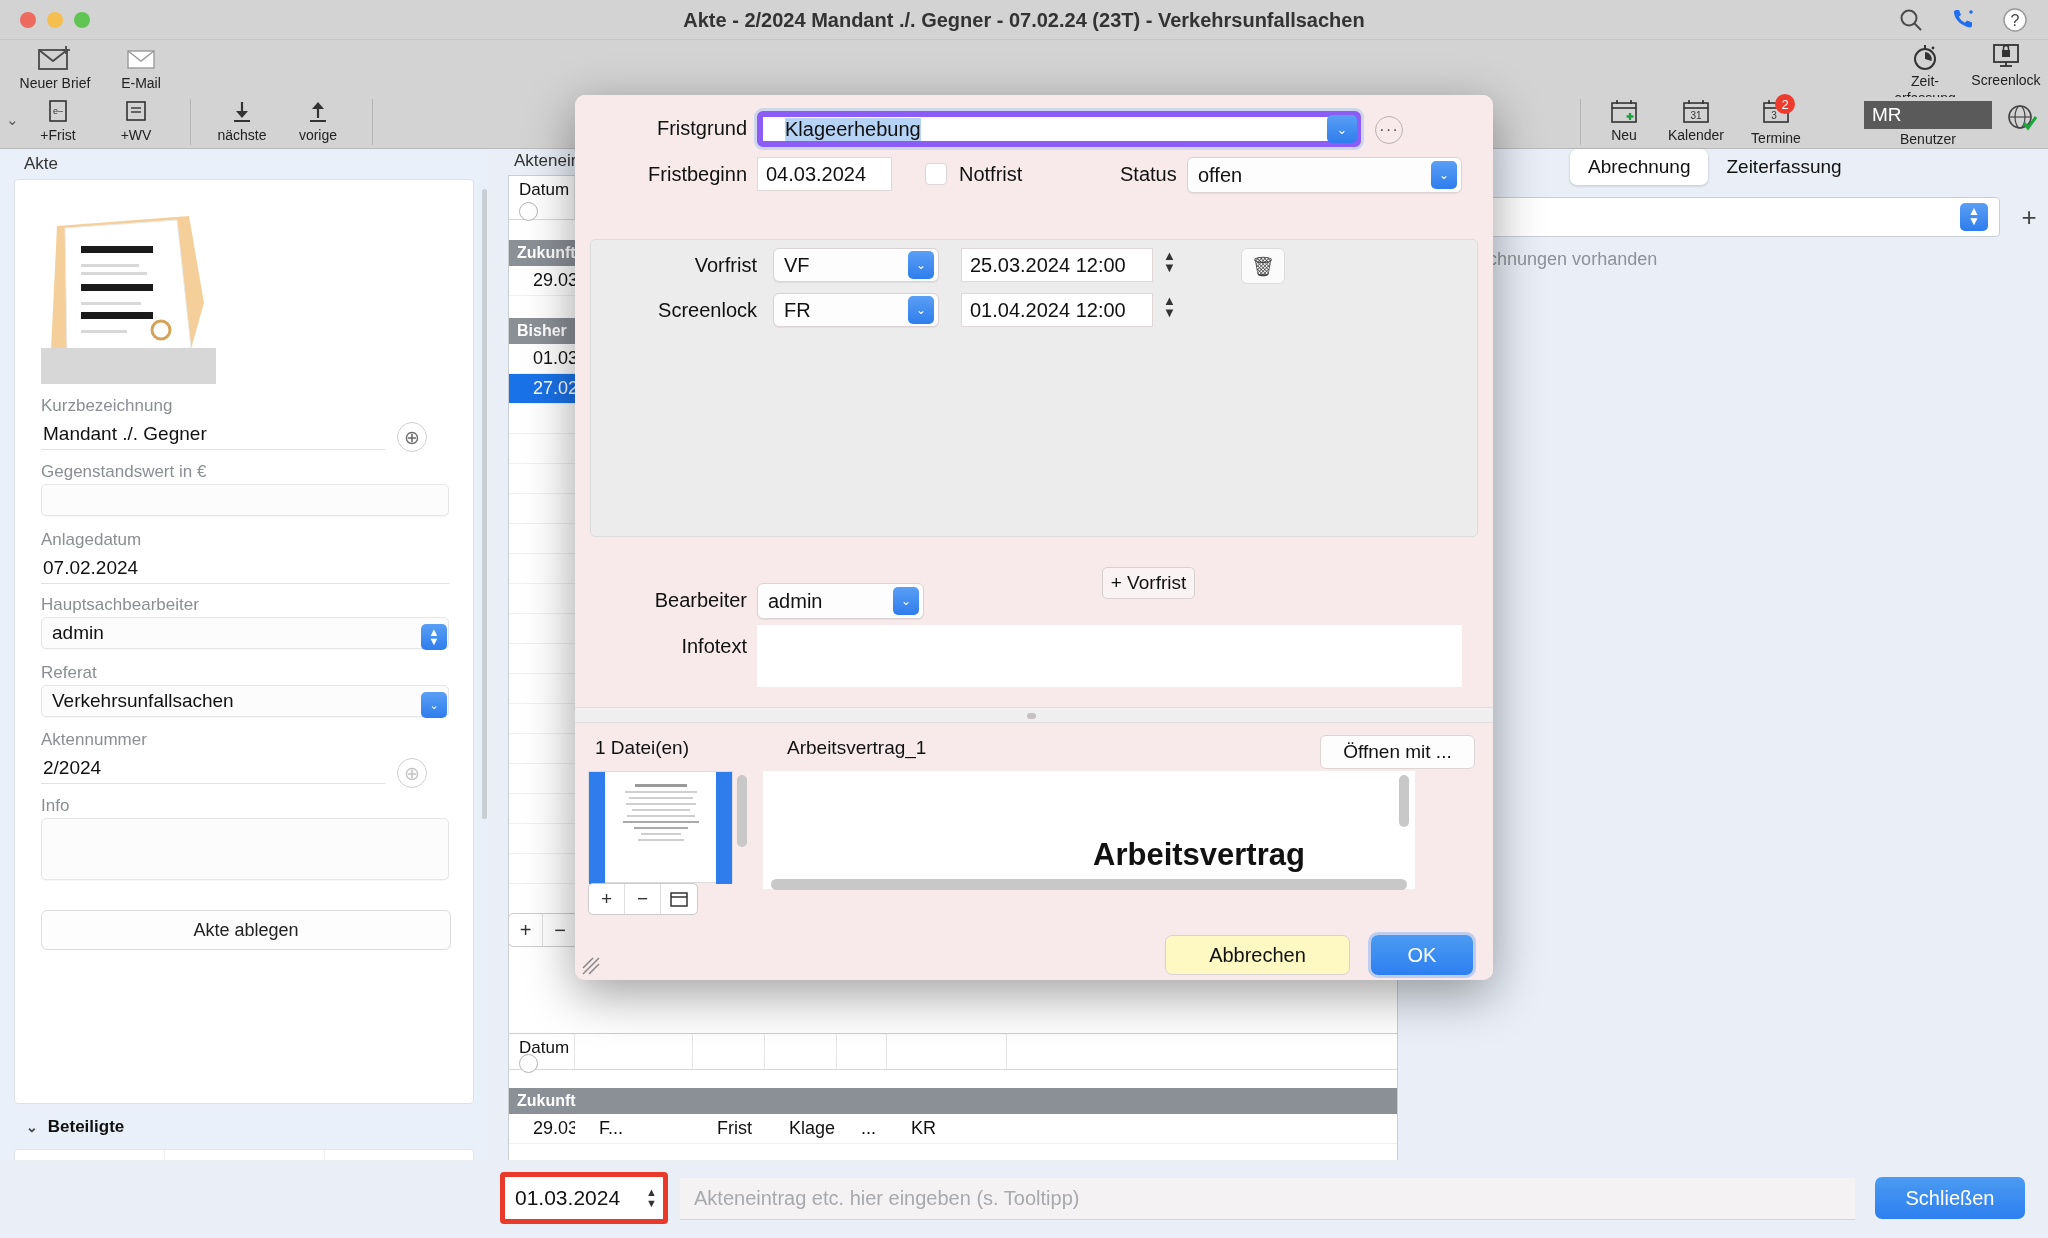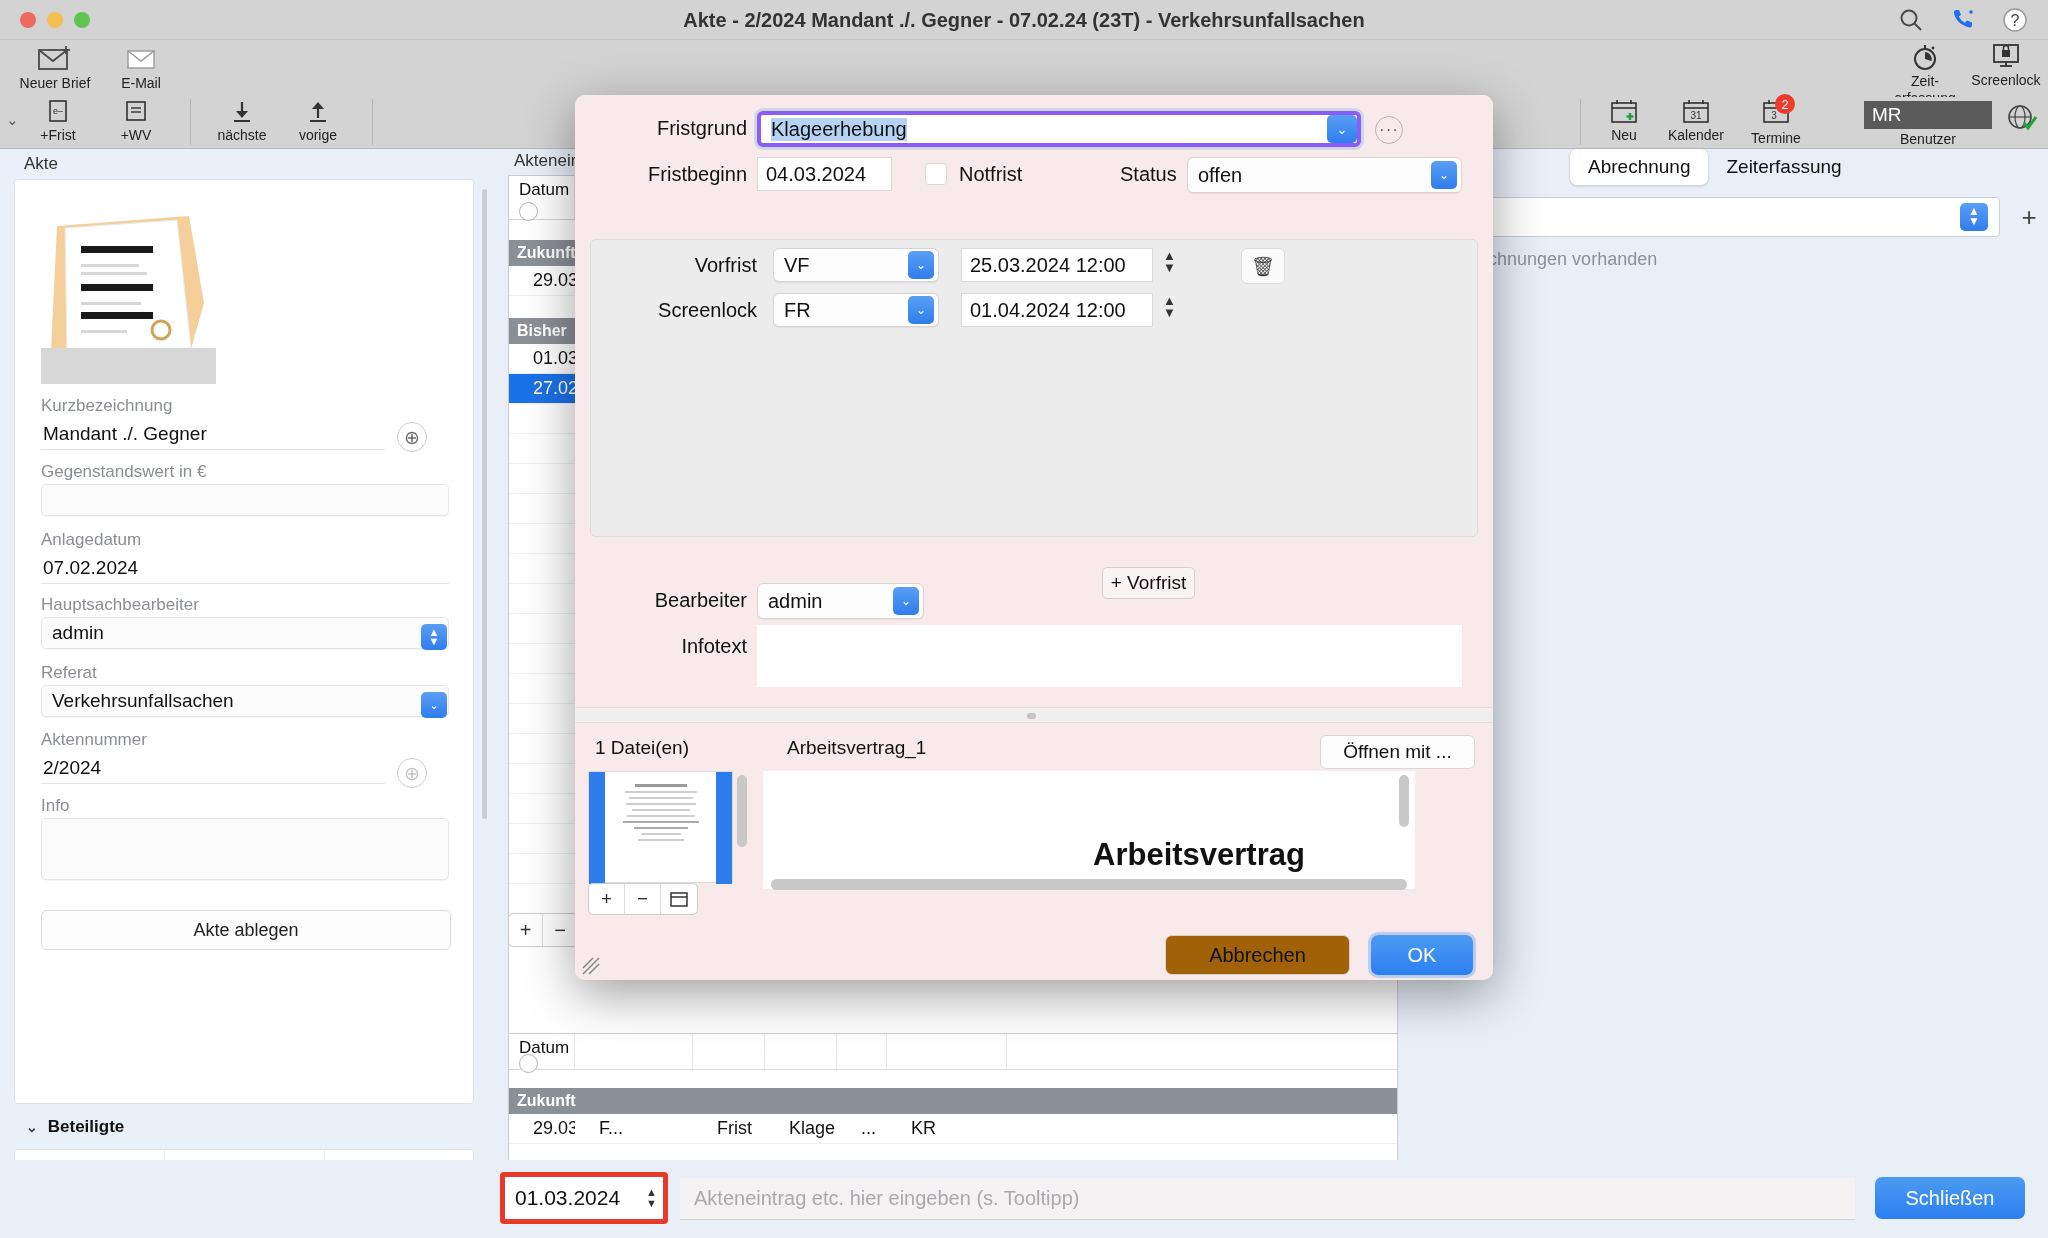--- a/index.html
+++ b/index.html
@@ -192,22 +192,22 @@
   .modal {
     position: absolute; left: 575px; top: 95px; width: 918px; height: 885px;
     background: #f6e9ea; border-radius: 10px;
     box-shadow: 0 14px 50px rgba(0,0,0,.38);
     overflow: hidden;
   }
   .modal-top { position: absolute; left: 0; top: 0; width: 918px; height: 610px; background: #f8eaeb; }
   .m-row { position: absolute; display: flex; align-items: center; }
   .m-label { font-size: 20px; color: #111; text-align: right; }
   .combo-input {
-    height: 36px; background: #fff; border: 4px solid #8b5cf6; border-radius: 6px;
-    display: flex; align-items: center; font-size: 20px; color: #111; padding-left: 10px;
+    height: 36px; background: #fff; border: 6px solid #8b5cf6; border-radius: 6px;
+    display: flex; align-items: center; font-size: 20px; color: #111; padding-left: 22px;
     box-shadow: 0 0 0 3px rgba(110,168,240,.30);
   }
   .combo-input .sel-text { background: #b6d3f5; }
   .combo-btn {
     position: absolute; width: 30px; height: 28px; border-radius: 5px;
     background: linear-gradient(#5a9ff5,#2f7ded); color: #fff;
     display: flex; align-items: center; justify-content: center; font-size: 13px;
   }
   .ellipsis-btn {
     position: absolute; width: 28px; height: 28px; border-radius: 50%;
@@ -782,21 +782,21 @@
         <div>+</div>
         <div>−</div>
         <div>
           <svg width="20" height="18" viewBox="0 0 20 18">
               <rect x="2" y="3" width="16" height="13" fill="none" stroke="#333" stroke-width="1.5"></rect>
               <line x1="2" y1="7" x2="18" y2="7" stroke="#333" stroke-width="1.5"></line>
             </svg>
         </div>
       </div>
 
-      <div class="dlg-btn" style="left:590px; top:212px; width:185px; background:#a16207; border:1px solid #d8d0d1; color:#111;">Abbrechen</div>
+      <div class="dlg-btn" style="left:590px; top:212px; width:185px; background:#fef9c3; border:1px solid #d8d0d1; color:#111;">Abbrechen</div>
       <div class="dlg-btn" style="left:796px; top:212px; width:102px; background:linear-gradient(#4b9bf2,#2d7ff0); color:#fff; box-shadow:0 0 0 3px rgba(80,150,245,.35);">OK</div>
     </div>
   </div>
 
   <div class="resize-grip">
     <svg width="22" height="22" viewBox="0 0 22 22">
         <path d="M3 19 L19 3" stroke="#8a8a8a" stroke-width="1.6"></path>
         <path d="M3 13 L13 3" stroke="#8a8a8a" stroke-width="1.6"></path>
         <path d="M9 19 L19 9" stroke="#8a8a8a" stroke-width="1.6"></path>
       </svg>

